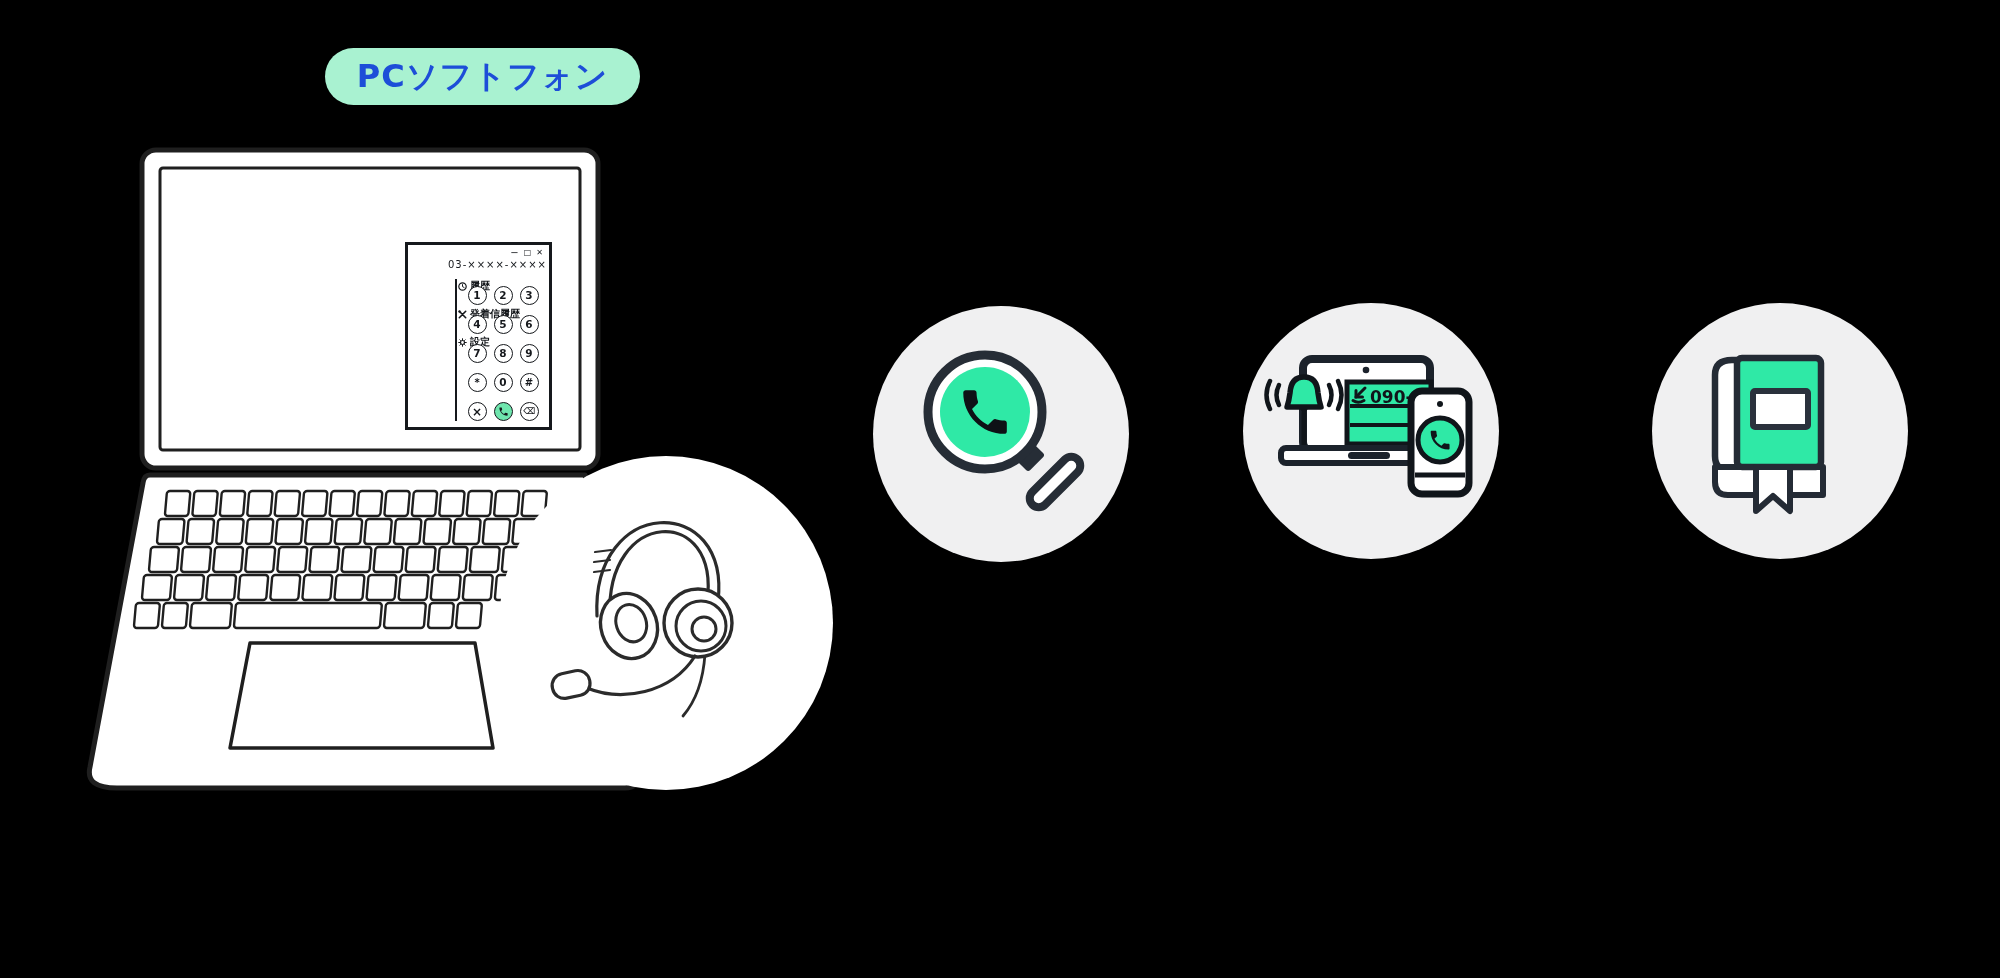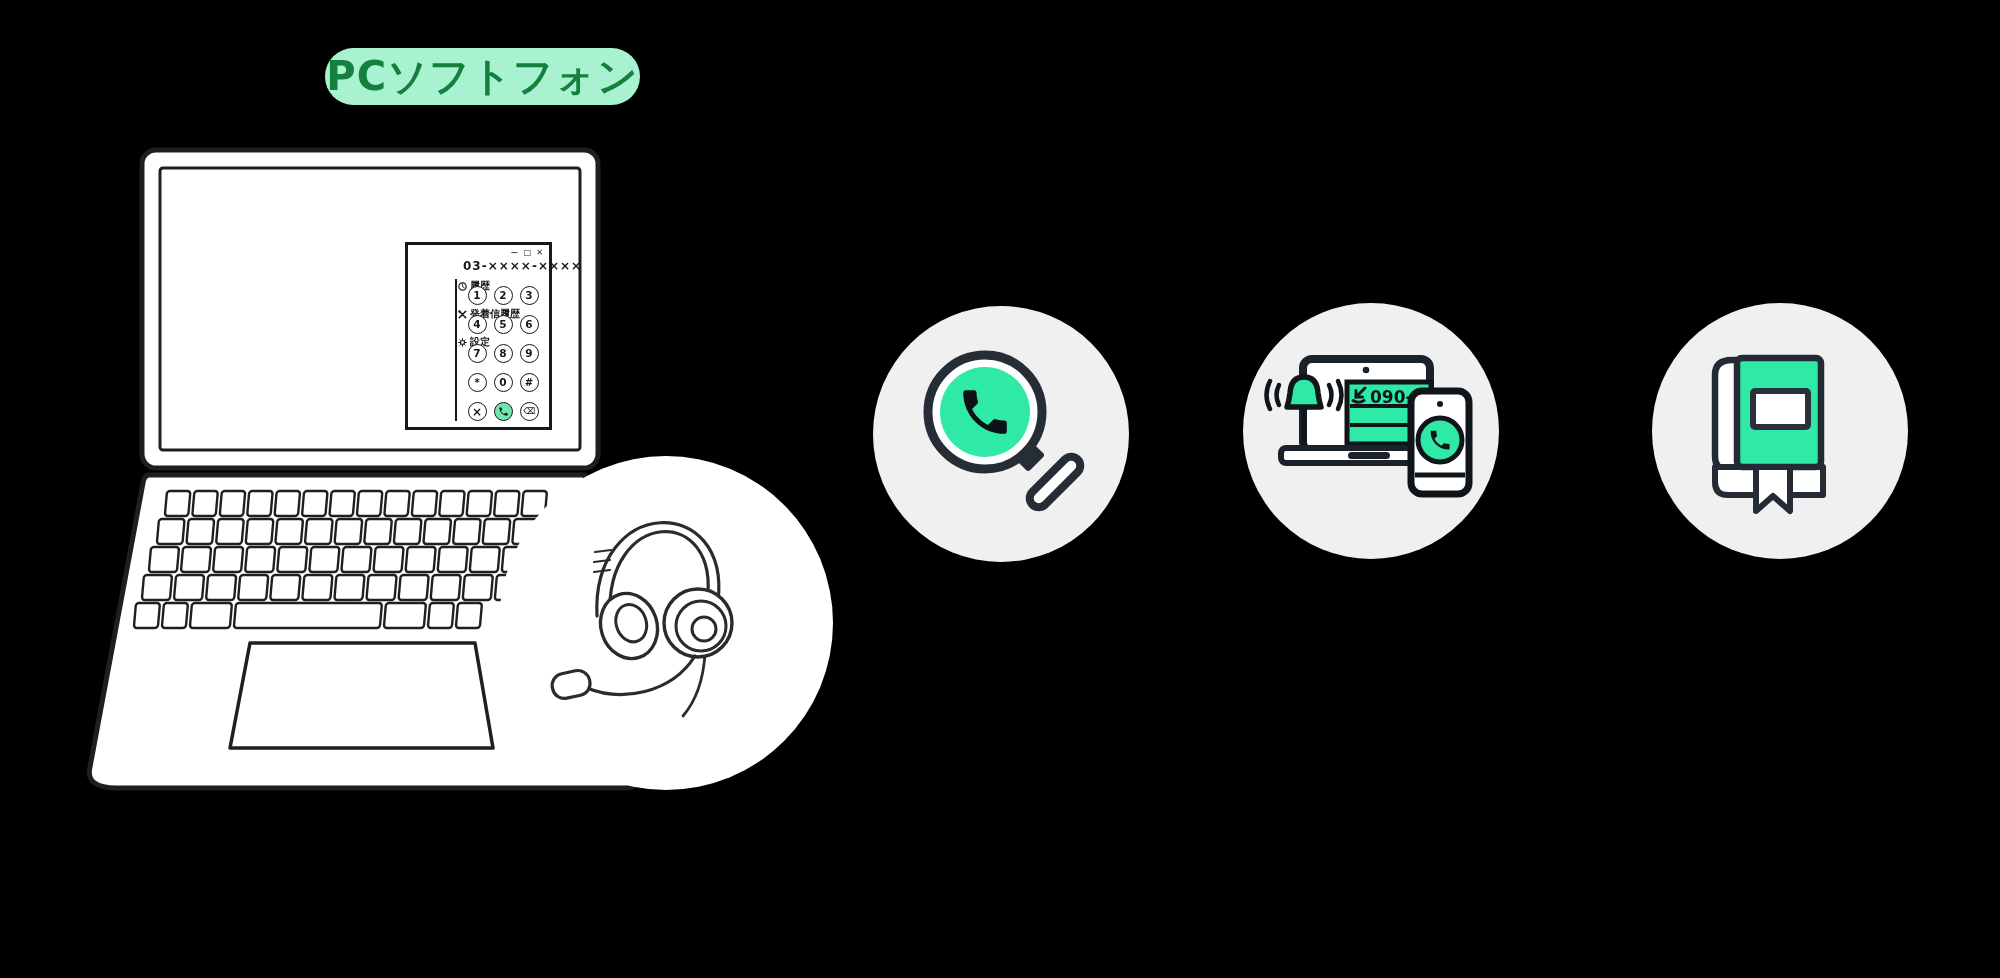--- a/index.html
+++ b/index.html
@@ -13,33 +13,33 @@
     --badge-mint:#A9F2D1;
     --circle-gray:#F0F0F1;
     --outline-dark:#242B35;
     --call-green:#6FE6AE;
     --ink:#15181C;
   }
 
   
   .badge{left:325px;top:48px;width:315px;height:57px;border-radius:29px;
          background:var(--badge-mint);display:flex;align-items:center;justify-content:center;
-         font-size:40px;font-weight:800;color:#15803d;letter-spacing:1px;}
+         font-size:32px;font-weight:800;color:#1d4ed8;letter-spacing:1px;}
 
   
   .lineart{stroke:#1F1F1F;fill:#fff;stroke-linejoin:round;stroke-linecap:round;}
   .kb-key{fill:#fff;stroke:#1F1F1F;stroke-width:2.4;}
 
   
   .dialer{left:405px;top:242px;width:147px;height:188px;background:#fff;
           border:3px solid var(--ink);box-sizing:border-box;color:var(--ink);}
   .win-controls{position:absolute;top:3px;right:6px;display:flex;gap:5px;align-items:center;
                 font-size:9px;line-height:9px;color:var(--ink);}
   .dial-number{position:absolute;top:14px;left:40px;right:2px;text-align:center;
-               font-size:12px;font-weight:700;letter-spacing:1px;white-space:nowrap;margin-left:15px;}
+               font-size:10px;font-weight:400;letter-spacing:1px;white-space:nowrap;}
   .dial-menu{position:absolute;left:5px;top:34px;display:flex;flex-direction:column;gap:14px;}
   .dial-menu-item{display:flex;align-items:center;gap:3px;font-size:10px;font-weight:600;white-space:nowrap;padding-left:45px;}
   .dial-divider{position:absolute;left:47px;top:34px;bottom:6px;border-left:2px solid var(--ink);}
   .keypad{position:absolute;left:56px;top:36px;display:grid;
           grid-template-columns:repeat(3,26px);grid-auto-rows:29px;}
   .key{width:19px;height:19px;border-radius:50%;border:1.8px solid var(--ink);box-sizing:border-box;
        display:flex;align-items:center;justify-content:center;font-size:10.5px;font-weight:600;
        margin:auto;background:#fff;line-height:1;}
   .key.sym{font-size:10px;}
   .key.call{background:var(--call-green);}

